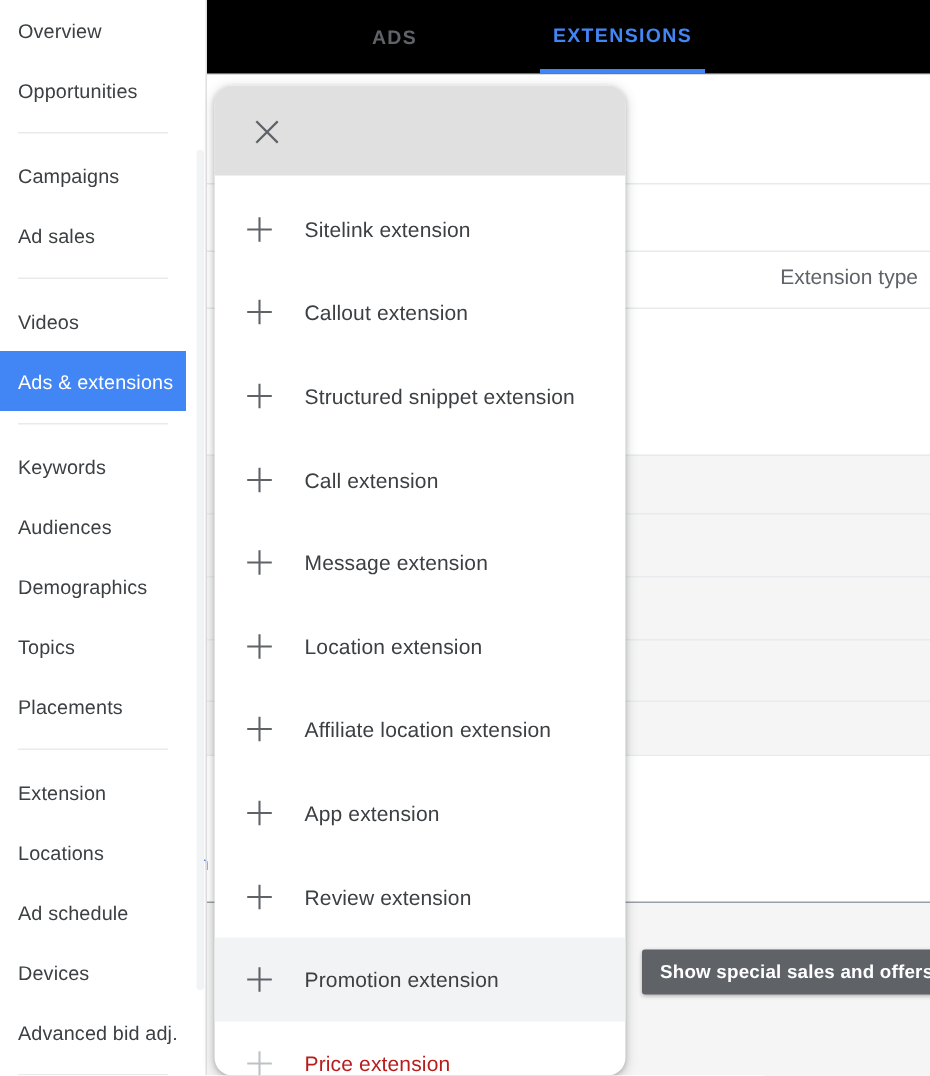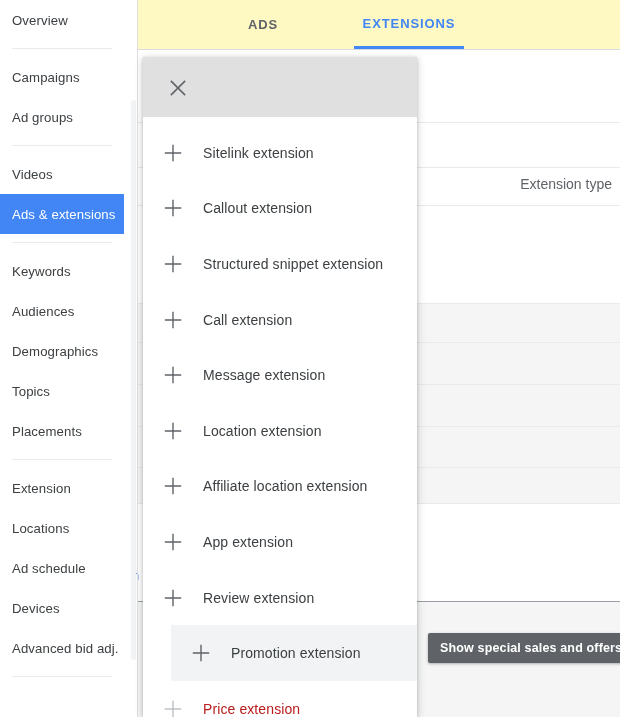--- a/index.html
+++ b/index.html
@@ -86,21 +86,21 @@
     background: #ffffff;
   }
 
   
   #tabs {
     position: absolute;
     left: 0;
     top: 0;
     right: 0;
     height: 49px;
-    background: #fef9c3;
+    background: #000000;
     border-bottom: 1px solid #dadce0;
   }
   .tab {
     position: absolute;
     top: 0;
     height: 49px;
     display: flex;
     align-items: center;
     justify-content: center;
     font-size: 13px;
@@ -108,21 +108,21 @@
     letter-spacing: 0.9px;
     color: #5f6368;
     cursor: pointer;
     box-sizing: border-box;
   }
   .tab.active {
     color: #4285f4;
     border-bottom: 3px solid #4285f4;
   }
   #tab-ads  { left: 70px;  width: 110px; }
-  #tab-ext  { left: 216px; width: 110px; text-align: center; }
+  #tab-ext  { left: 222px; width: 110px; text-align: center; }
 
   
   #content-bg {
     position: absolute;
     left: 0;
     top: 50px;
     right: 0;
     bottom: 0;
   }
   .bg-line {
@@ -163,20 +163,21 @@
   #ext-panel {
     position: absolute;
     left: 143px;
     top: 57px;
     width: 274px;
     height: 660px;
     background: #ffffff;
     box-shadow: 0 2px 8px rgba(60,64,67,0.28), 0 1px 3px rgba(60,64,67,0.2);
     overflow: hidden;
     z-index: 50;
+    border-radius: 12px;
   }
   #ext-panel-header {
     height: 60px;
     background: #e0e0e0;
     position: relative;
   }
   #close-btn {
     position: absolute;
     left: 22px;
     top: 18px;
@@ -195,21 +196,20 @@
   }
   .ext-item {
     height: 55.6px;
     display: flex;
     align-items: center;
     cursor: pointer;
     box-sizing: border-box;
   }
   .ext-item.hovered {
     background: #f1f3f4;
-    margin-left: 28px;
   }
   .ext-item.disabled {
     cursor: default;
   }
   .ext-plus {
     width: 60px;
     display: flex;
     align-items: center;
     justify-content: center;
     flex: none;
@@ -276,26 +276,29 @@
       <div class="bg-line strong" style="top:551px;"></div>
       <div class="bg-band" style="top:552px; height:115px;"></div>
     </div>
   </div>
 
   <div id="sidebar">
     <div id="sidebar-groups">
         <div class="nav-item">
           <span>Overview</span>
         </div>
+        <div class="nav-item">
+          <span>Opportunities</span>
+        </div>
         <div class="nav-divider"></div>
         <div class="nav-item">
           <span>Campaigns</span>
         </div>
         <div class="nav-item">
-          <span>Ad groups</span>
+          <span>Ad sales</span>
         </div>
         <div class="nav-divider"></div>
         <div class="nav-item">
           <span>Videos</span>
         </div>
         <div class="nav-item selected">
           <span>Ads &amp; extensions</span>
         </div>
         <div class="nav-divider"></div>
         <div class="nav-item">

